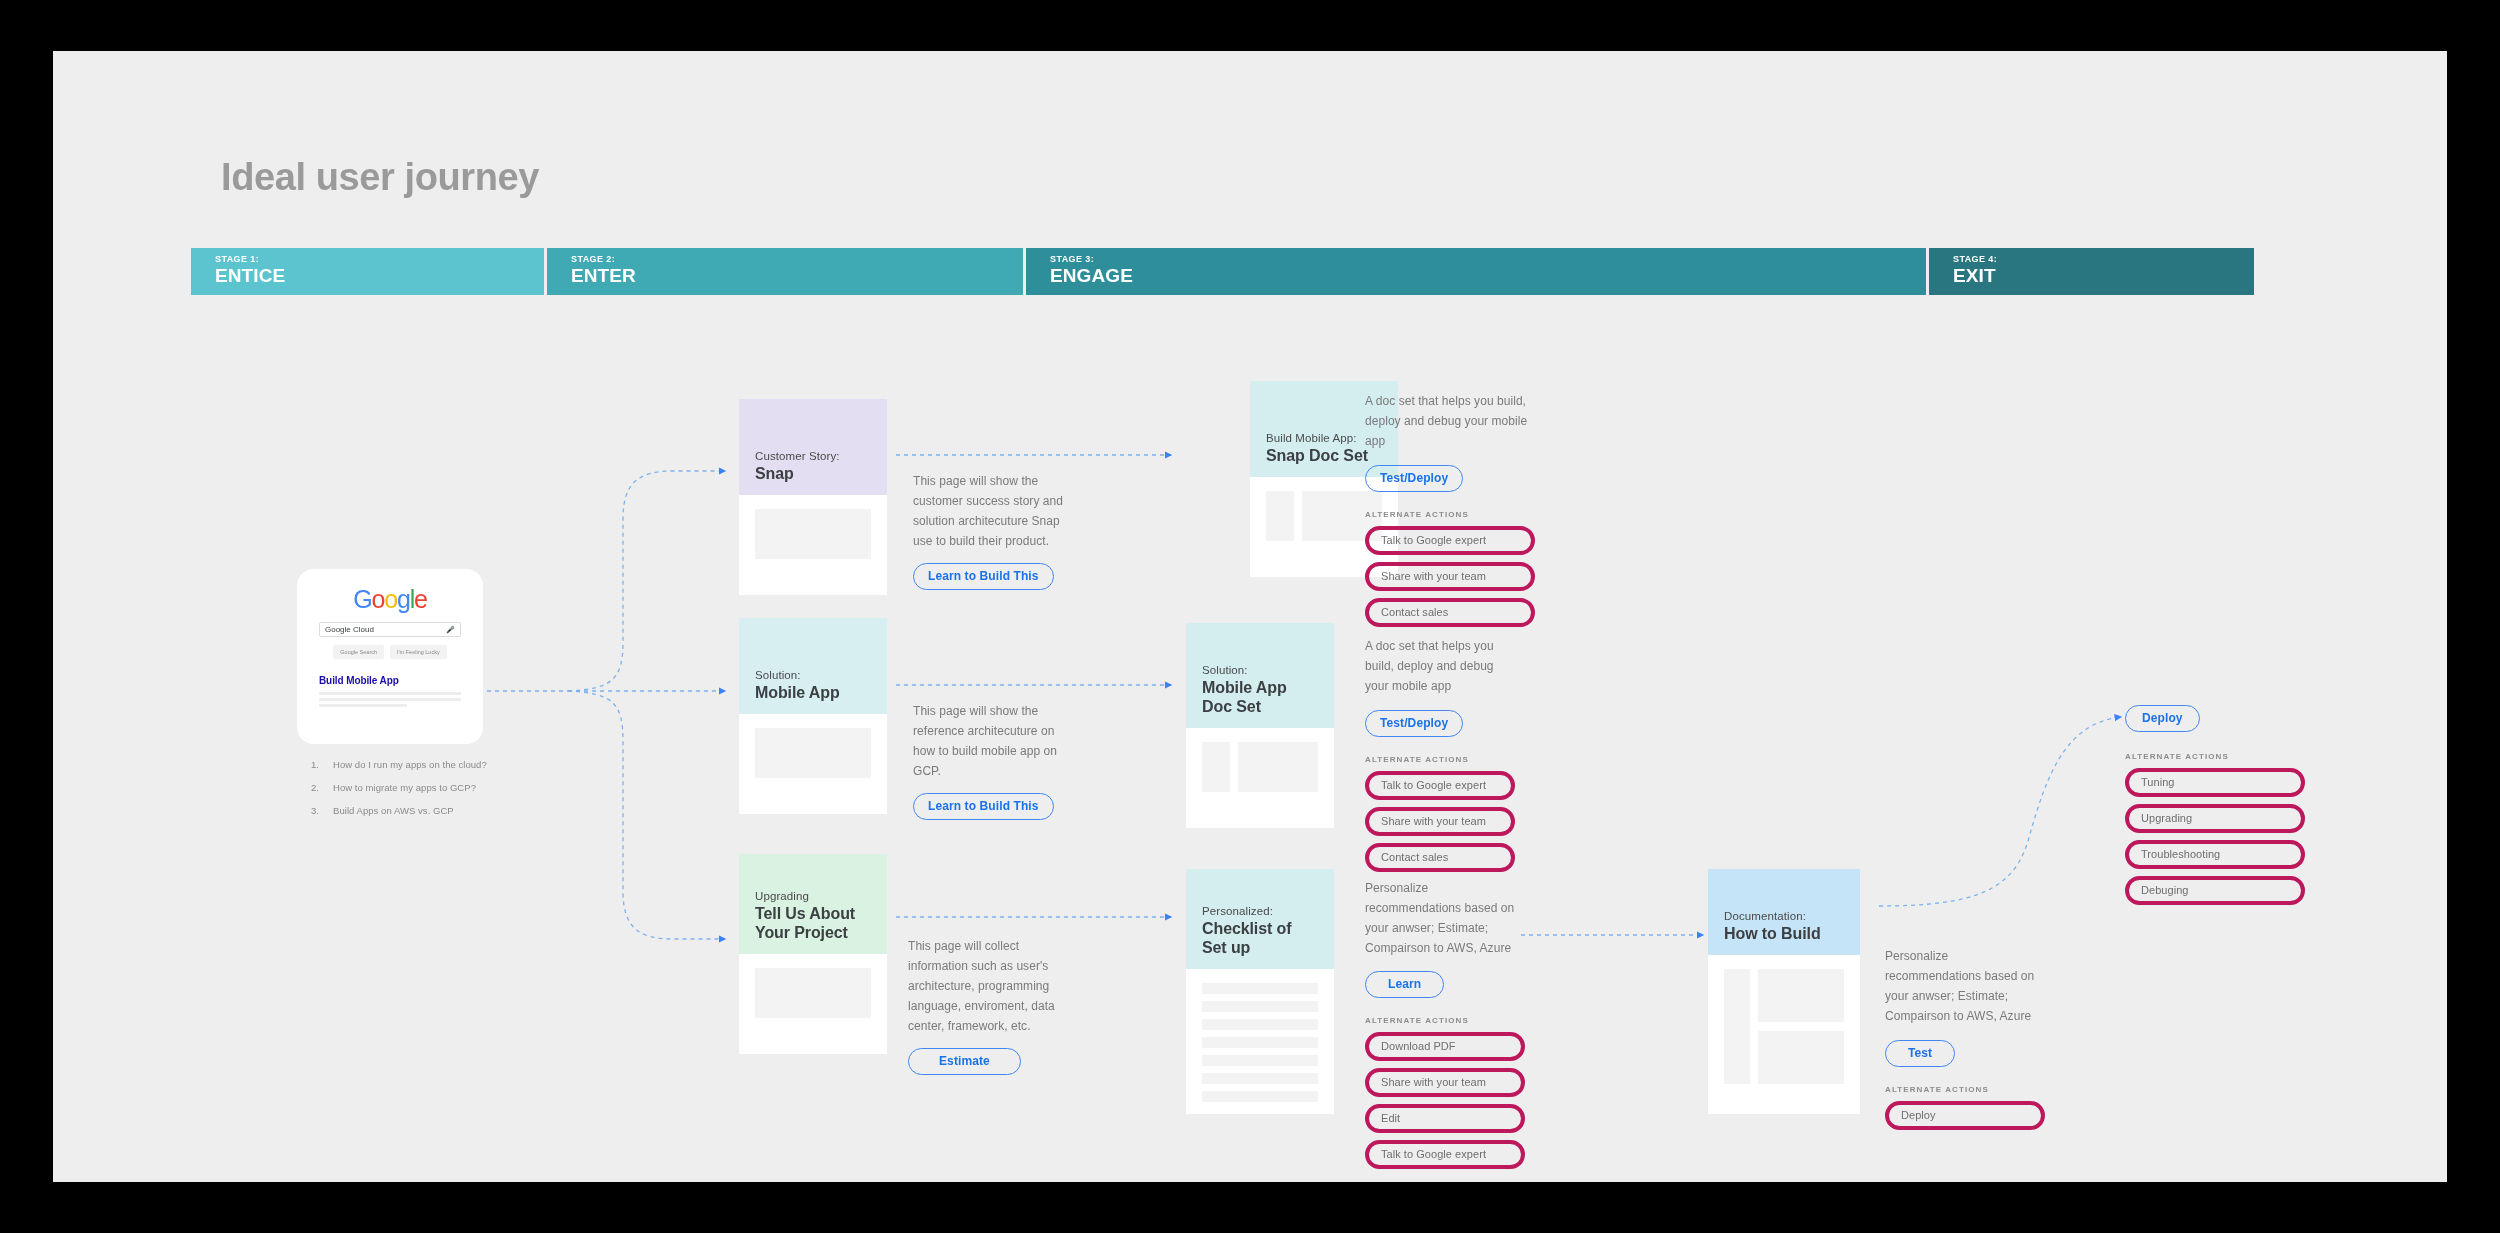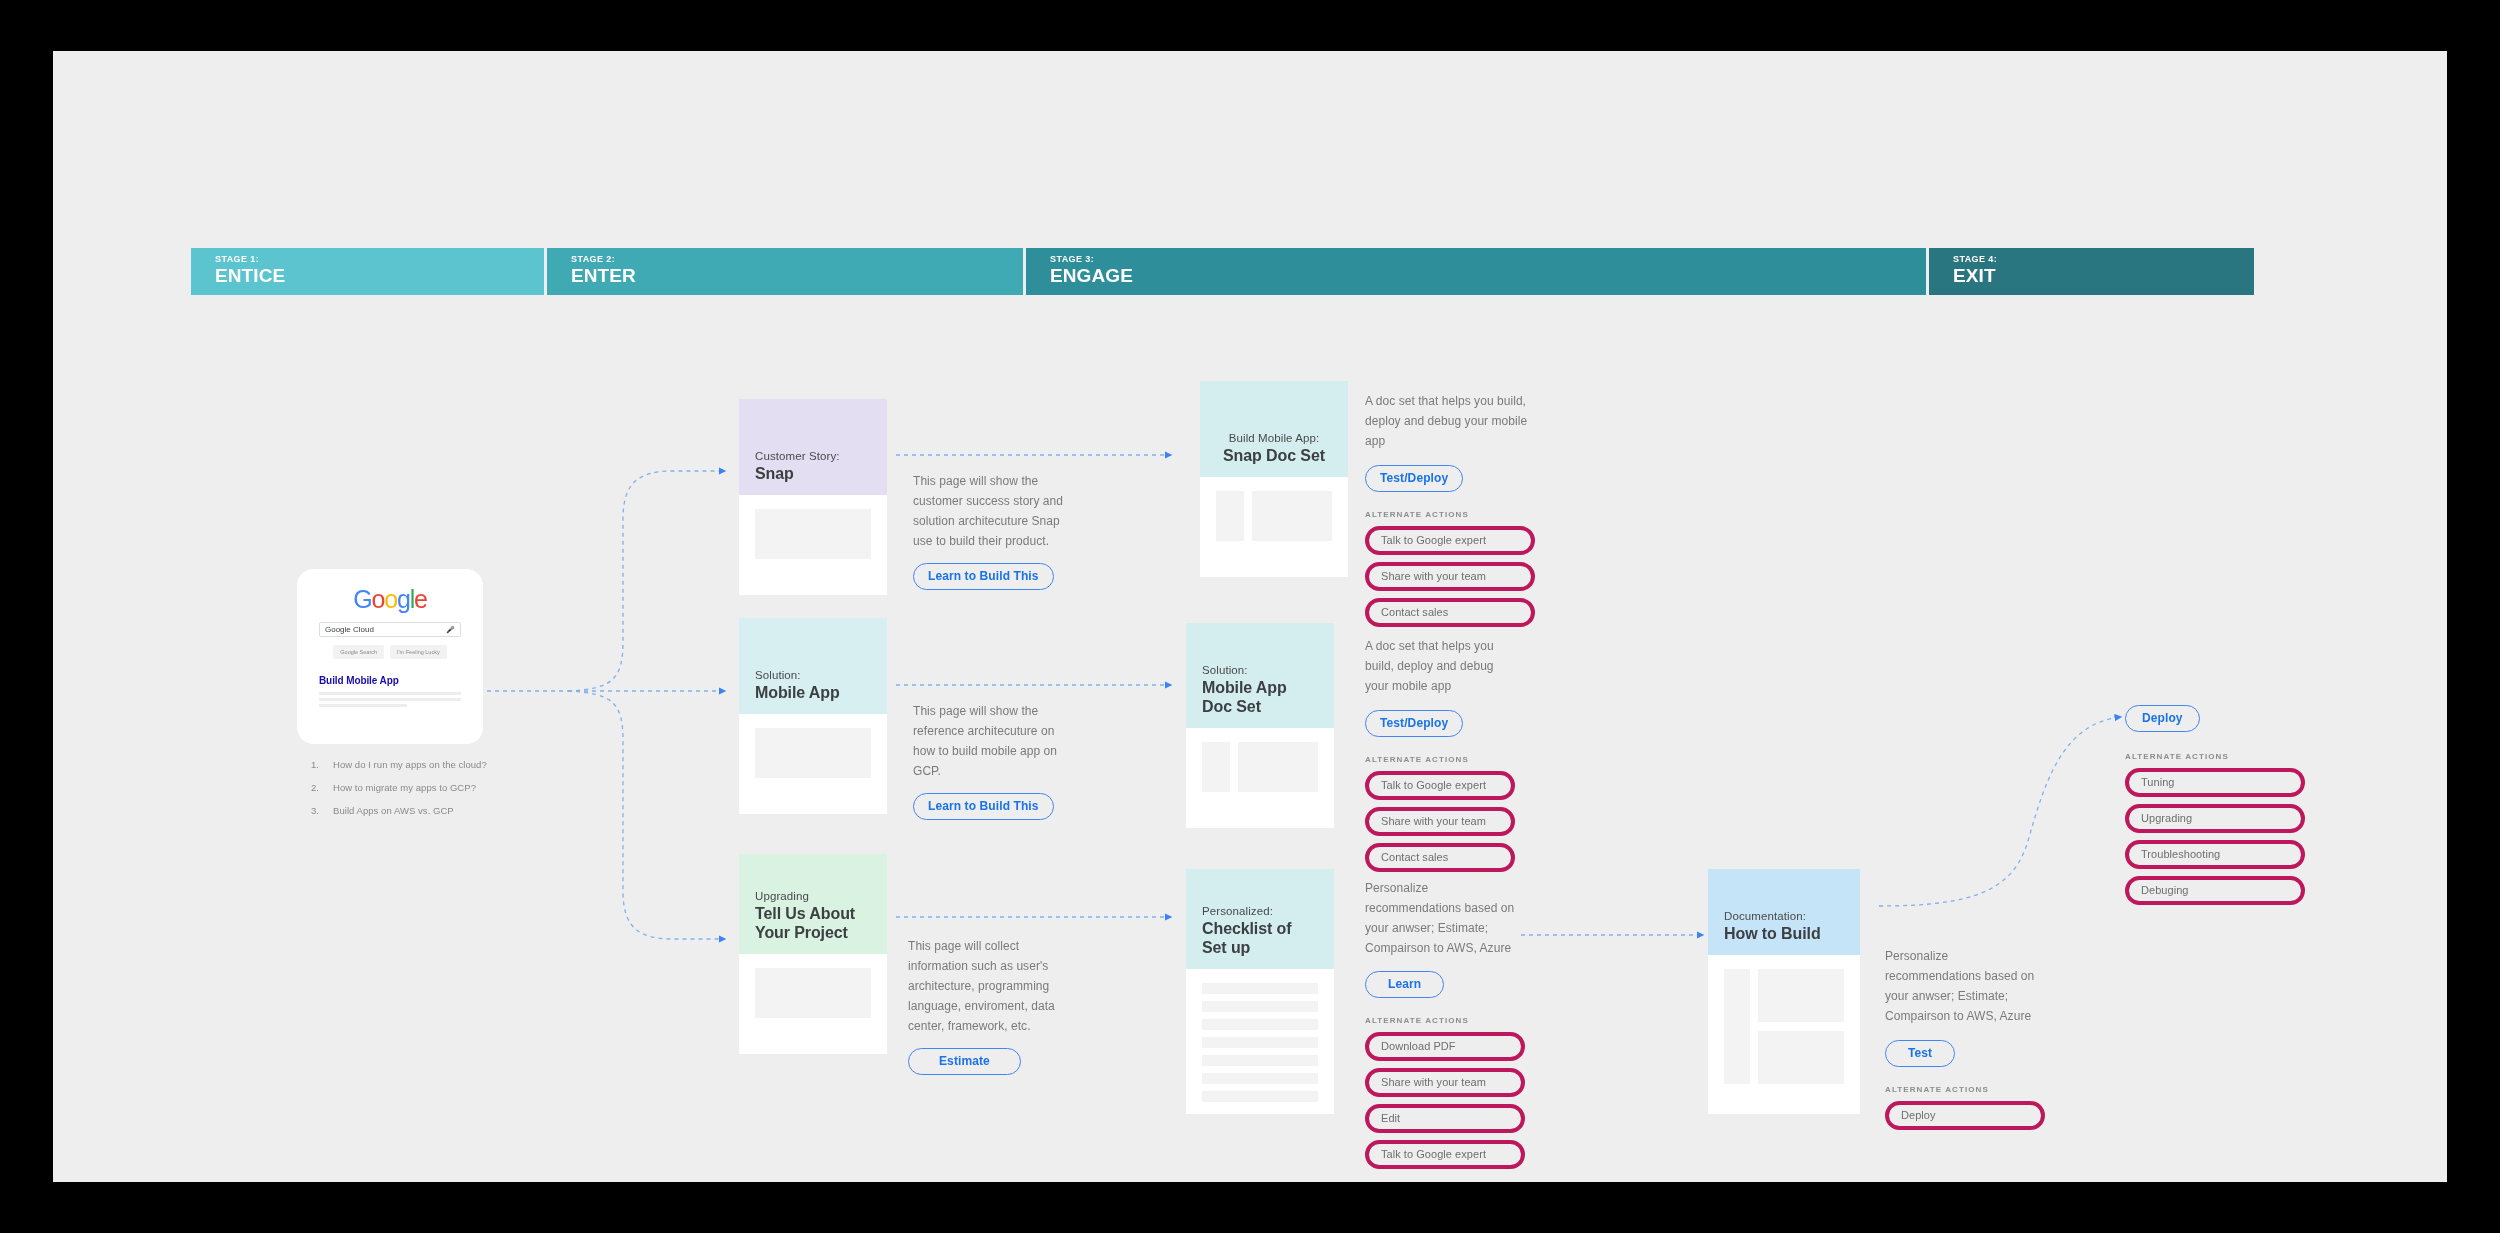--- a/index.html
+++ b/index.html
@@ -144,20 +144,21 @@
   
   .split { display: flex; gap: 8px; }
 
   svg.conn { position: absolute; left: 0; top: 0; width: 2394px; height: 1131px; pointer-events: none; }
 </style>
 </head>
 <body>
 
 <div id="canvas">
 
+  <div id="page-title">Ideal user journey</div>
 
   <div class="stage-bar" style="left:138px; width:353px; background:#5bc4ce;">
     <div class="stage-kicker">STAGE 1:</div>
     <div class="stage-name">ENTICE</div>
   </div>
   <div class="stage-bar" style="left:494px; width:476px; background:#3fa9b4;">
     <div class="stage-kicker">STAGE 2:</div>
     <div class="stage-name">ENTER</div>
   </div>
   <div class="stage-bar" style="left:973px; width:900px; background:#2e8f9b;">
@@ -242,21 +243,21 @@
     </div>
   </div>
 
   <div class="detail" style="left:860px; top:420px; width:160px;">
     <div class="detail-desc">This page will show the customer success story and solution architecuture Snap use to build their product.</div>
     <div style="margin-top:12px;">
       <span class="btn-primary">Learn to Build This</span>
     </div>
   </div>
 
-  <div class="card card-torn" style="left:1147px; top:330px; width:148px; height:196px;text-align:center;">
+  <div class="card card-torn" style="left:1197px; top:330px; width:148px; height:196px;">
     <div class="card-head" style="height:96px; background:#d4eef0;">
       <div class="card-kicker">Build Mobile App:</div>
       <div class="card-title">Snap Doc Set</div>
     </div>
     <div class="card-body split">
       <div class="ph" style="width:28px;height:50px;"></div>
       <div class="ph" style="flex:1;height:50px;"></div>
     </div>
   </div>
 

